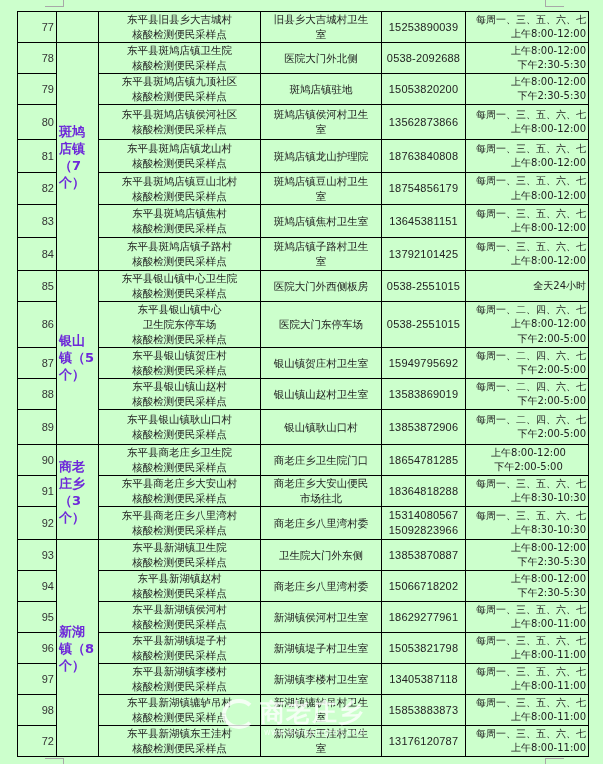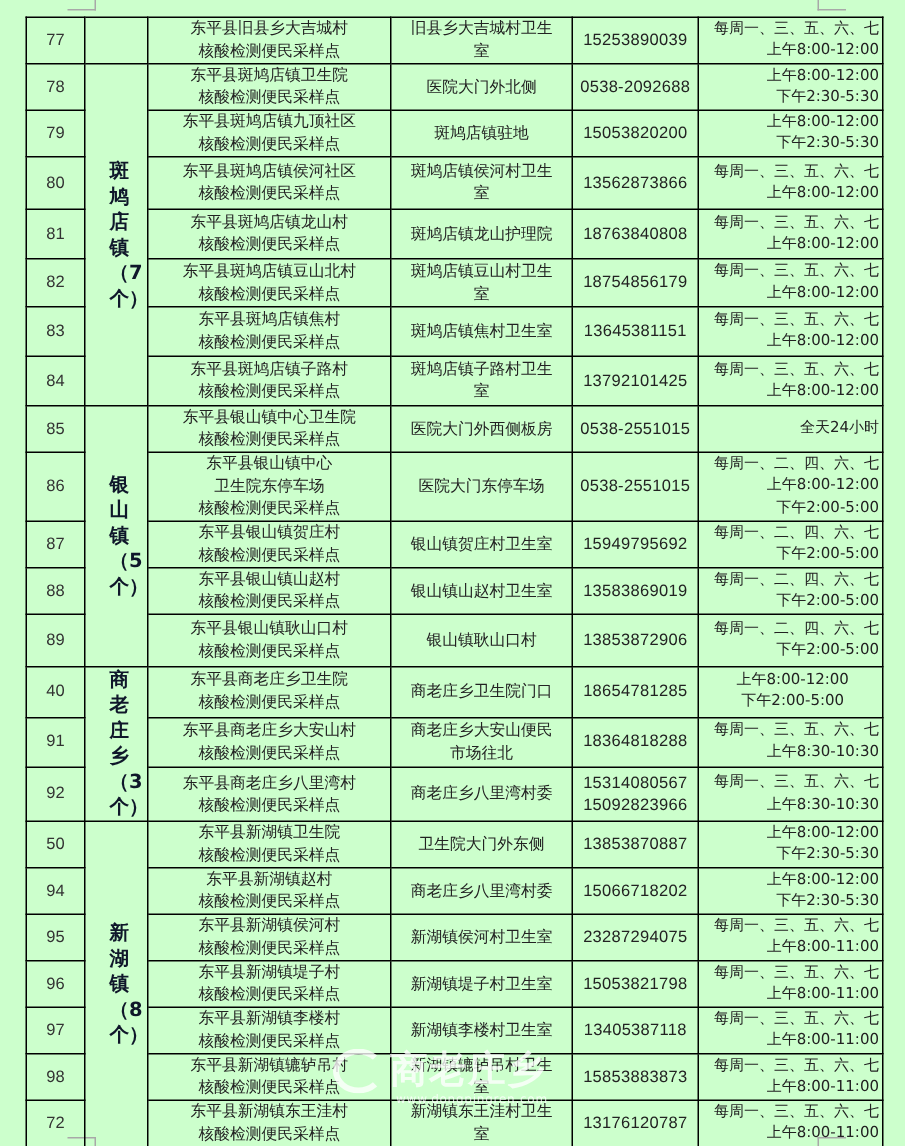--- a/index.html
+++ b/index.html
@@ -13,22 +13,22 @@
   .corner.bl { left: 45px; top: 758px; border-width: 1px 1px 0 0; }
   .corner.br { left: 545px; top: 758px; border-width: 1px 0 0 1px; }
   table {
     position: absolute; left: 17px; top: 11px; border-collapse: collapse; table-layout: fixed;
     width: 571px;
   }
   td {
     border: 1px solid #000; padding: 0 2px; font-size: 10.5px; line-height: 15px; text-align: center;
     vertical-align: middle; overflow: hidden;
   }
-  td.num { font-family: "Liberation Sans", sans-serif; font-size: 11px; color: #333; }
-  td.town { font-weight: bold; font-size: 13px; line-height: 17px; text-align: left; padding-left: 16px; color: #0f172a; }
+  td.num { font-family: "Liberation Sans", sans-serif; font-size: 11px; color: #333; text-align: right; }
+  td.town { font-weight: bold; font-size: 13px; line-height: 17px; text-align: left; padding-left: 2px; color: #6d28d9; }
   td.phone { font-family: "Liberation Sans", sans-serif; font-size: 11px; letter-spacing: 0.2px; }
   td.hours { text-align: right; padding-left: 5px; font-size: 10px; line-height: 14.5px; }
   td.hours.center { text-align: center; }
   td.name { font-size: 10.5px; }
   .ln { display: block; white-space: nowrap; }
   .watermark {
     position: absolute; left: 222px; top: 696px; color: rgba(255,255,255,0.78);
     font-weight: bold; font-size: 25px; letter-spacing: 1px; pointer-events: none;
     font-family: "DejaVu Sans", sans-serif;
   }
@@ -279,21 +279,21 @@
         </td>
         <td class="phone">
           <span class="ln">13853872906</span>
         </td>
         <td class="hours">
           <span class="ln">每周一、二、四、六、七</span>
           <span class="ln">下午2:00-5:00</span>
         </td>
       </tr>
       <tr style="height: 30px;">
-        <td class="num">40</td>
+        <td class="num">90</td>
         <td class="town" rowspan="3" style="word-break: break-all; width: 32px;">商老庄乡（3个）</td>
         <td class="name">
           <span class="ln">东平县商老庄乡卫生院</span>
           <span class="ln">核酸检测便民采样点</span>
         </td>
         <td>
           <span class="ln">商老庄乡卫生院门口</span>
         </td>
         <td class="phone">
           <span class="ln">18654781285</span>
@@ -333,21 +333,21 @@
         <td class="phone">
           <span class="ln">15314080567</span>
           <span class="ln">15092823966</span>
         </td>
         <td class="hours">
           <span class="ln">每周一、三、五、六、七</span>
           <span class="ln">上午8:30-10:30</span>
         </td>
       </tr>
       <tr style="height: 31px;">
-        <td class="num">50</td>
+        <td class="num">93</td>
         <td class="town" rowspan="8" style="word-break: break-all; width: 32px;">新湖镇（8个）</td>
         <td class="name">
           <span class="ln">东平县新湖镇卫生院</span>
           <span class="ln">核酸检测便民采样点</span>
         </td>
         <td>
           <span class="ln">卫生院大门外东侧</span>
         </td>
         <td class="phone">
           <span class="ln">13853870887</span>
@@ -377,21 +377,21 @@
       <tr style="height: 30px;">
         <td class="num">95</td>
         <td class="name">
           <span class="ln">东平县新湖镇侯河村</span>
           <span class="ln">核酸检测便民采样点</span>
         </td>
         <td>
           <span class="ln">新湖镇侯河村卫生室</span>
         </td>
         <td class="phone">
-          <span class="ln">23287294075</span>
+          <span class="ln">18629277961</span>
         </td>
         <td class="hours">
           <span class="ln">每周一、三、五、六、七</span>
           <span class="ln">上午8:00-11:00</span>
         </td>
       </tr>
       <tr style="height: 31px;">
         <td class="num">96</td>
         <td class="name">
           <span class="ln">东平县新湖镇堤子村</span>

